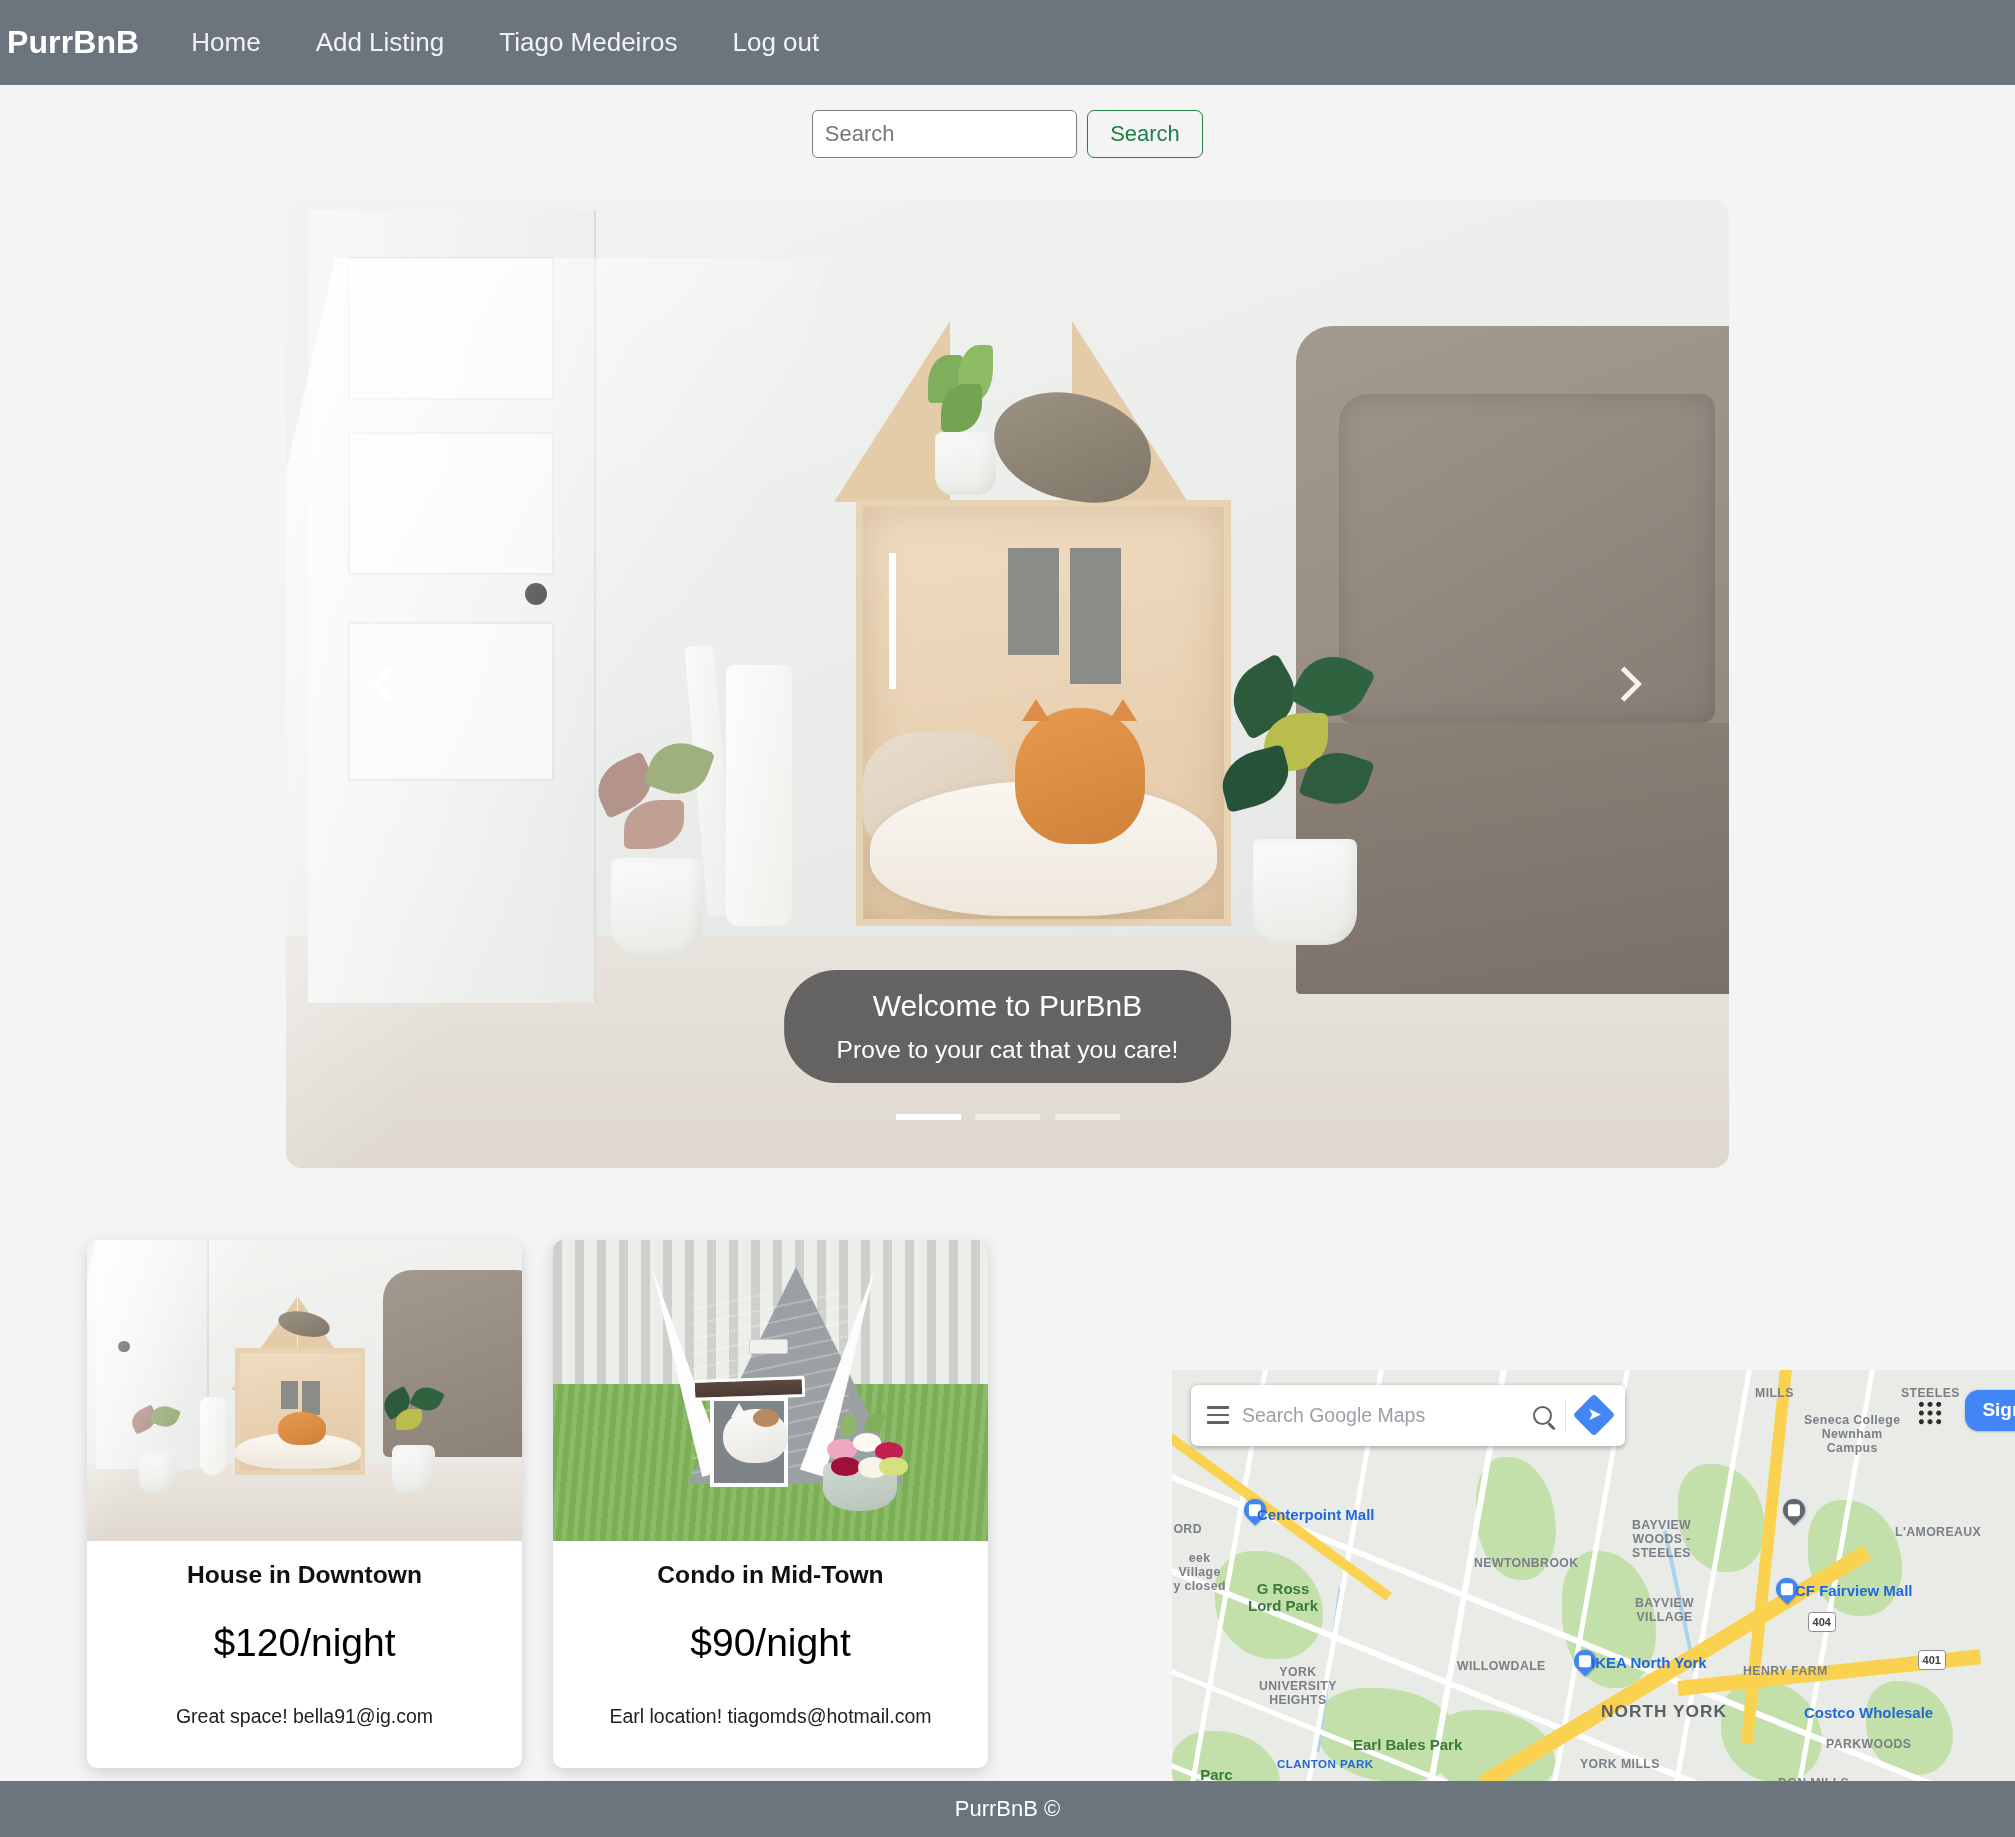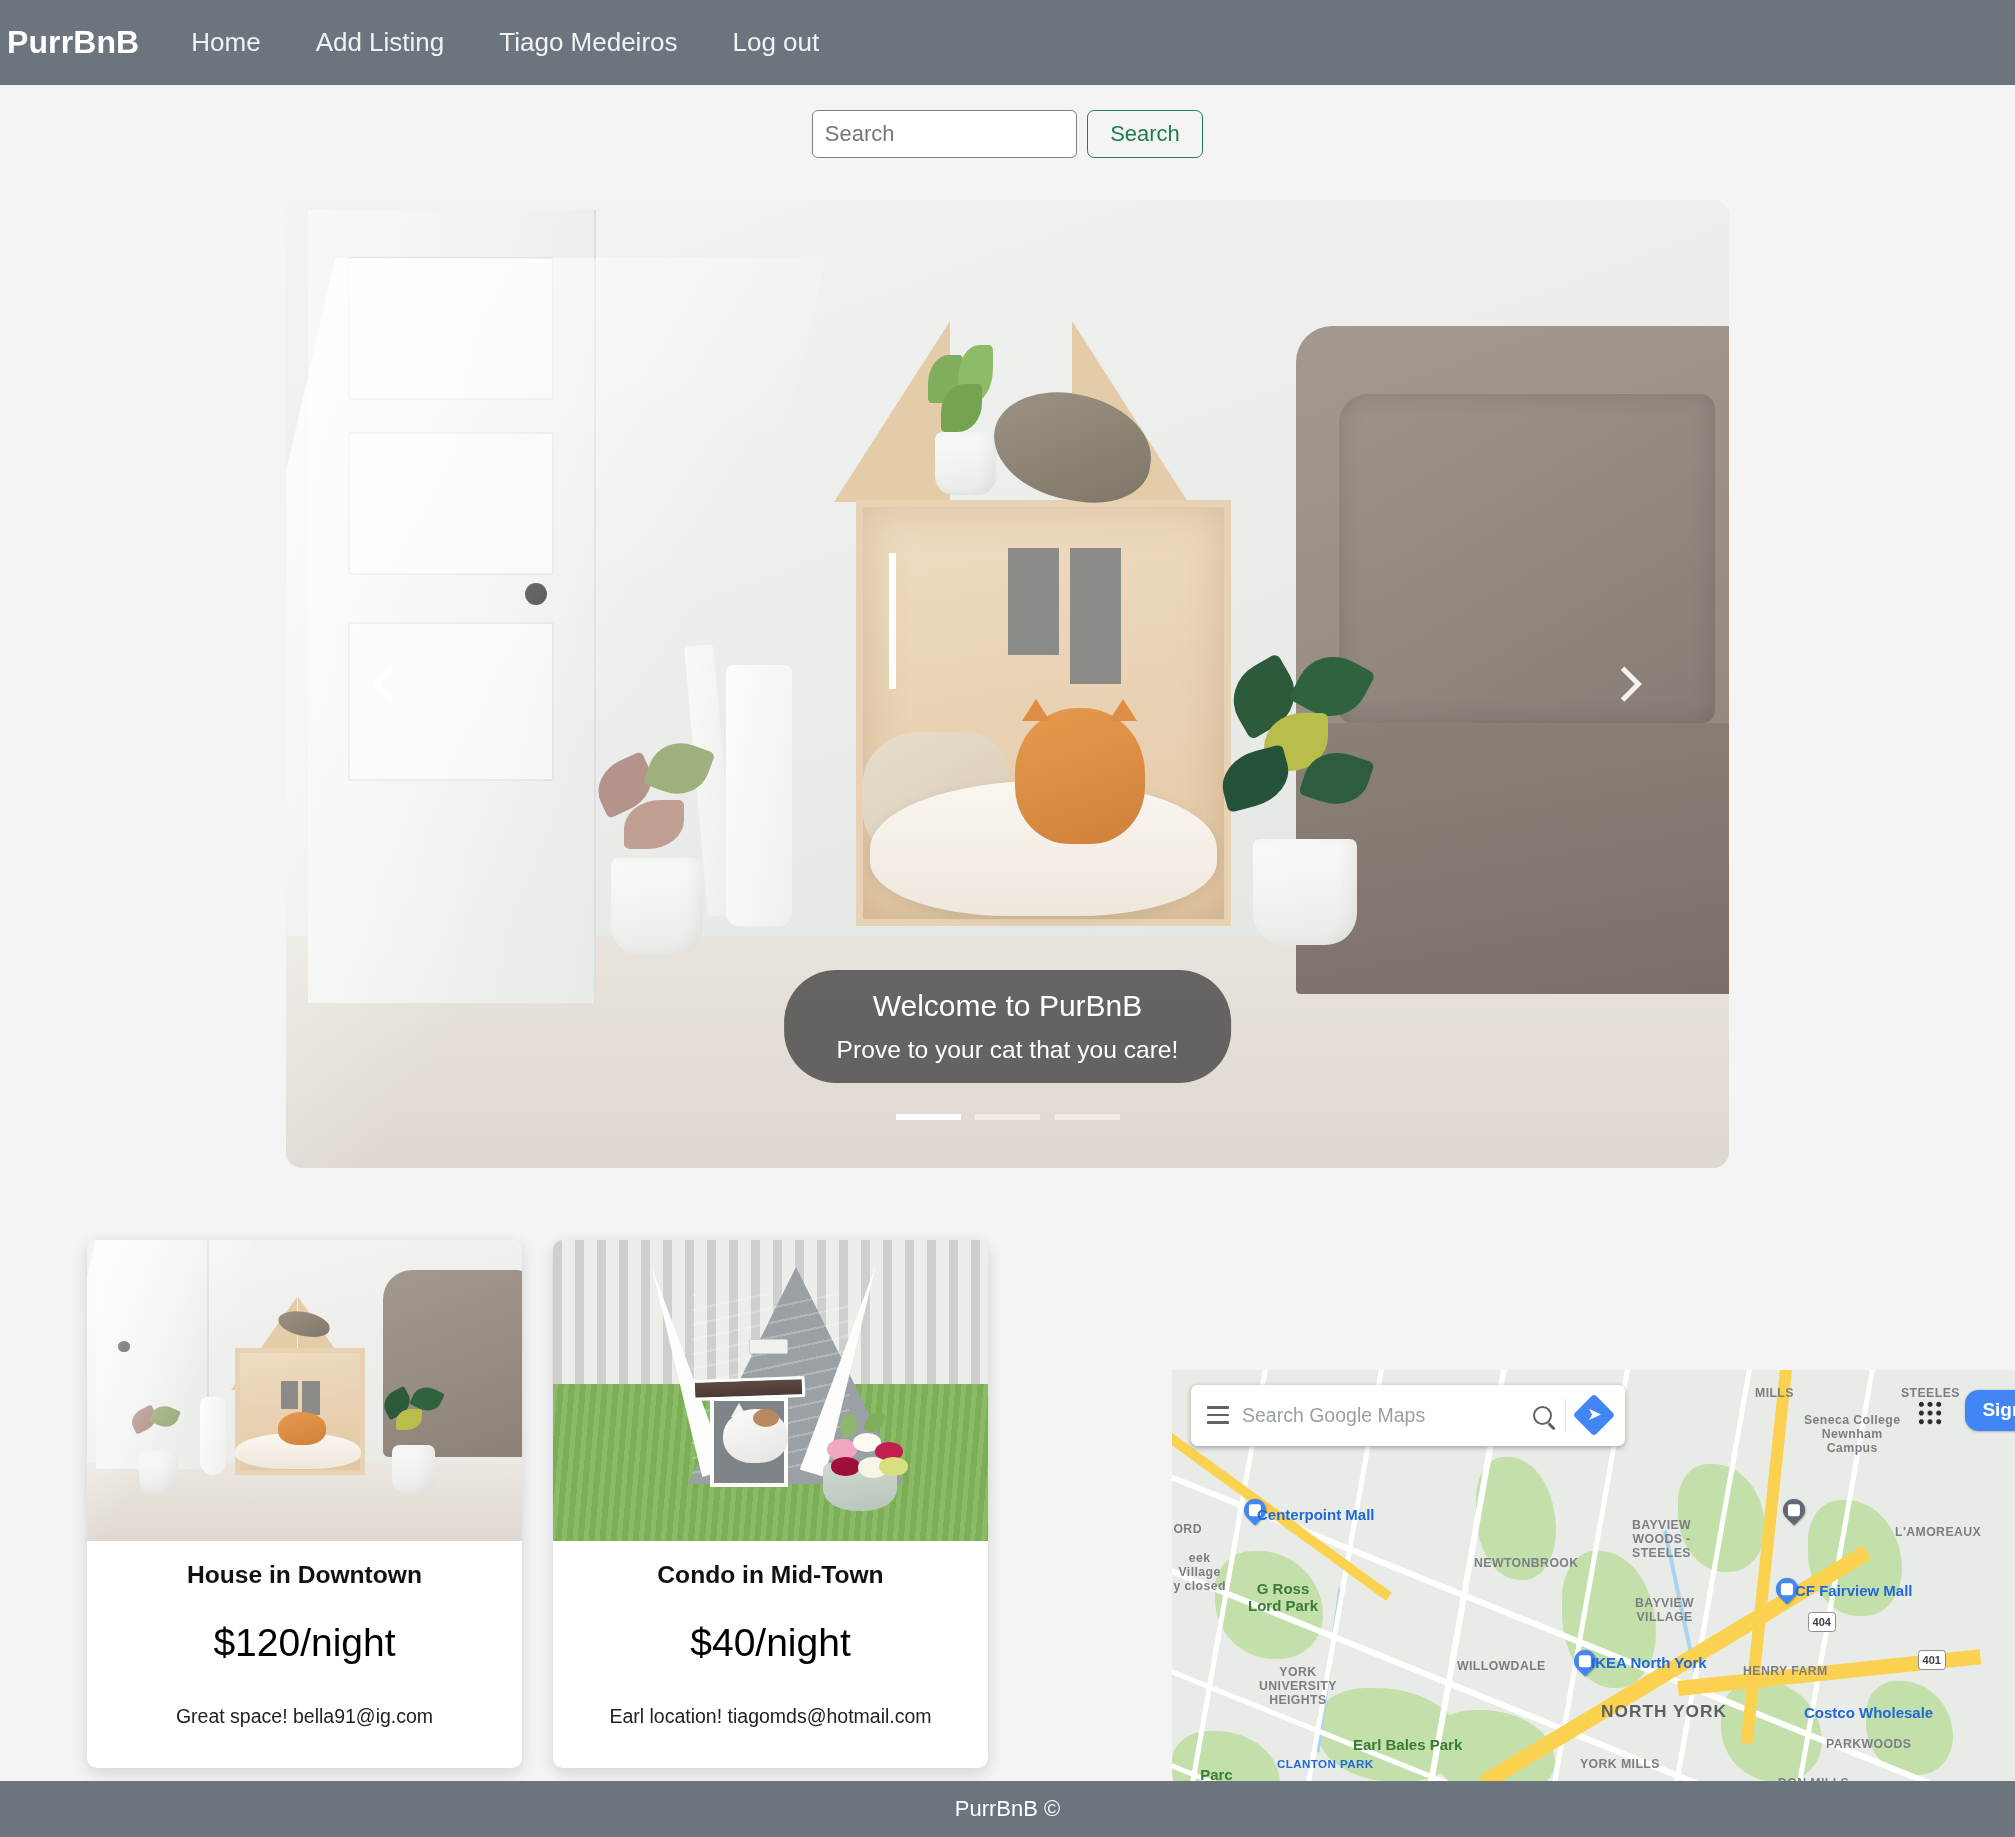--- a/index.html
+++ b/index.html
@@ -494,21 +494,21 @@
         <div class="flower" style="left:69%;top:64%;width:6.5%;height:6.5%;background:#fbfaf3"></div>
         <div class="flower" style="left:74%;top:67%;width:6.5%;height:6.5%;background:#c21e4e"></div>
         <div class="flower" style="left:64%;top:72%;width:6.5%;height:6.5%;background:#9e1038"></div>
         <div class="flower" style="left:70%;top:72%;width:7%;height:7%;background:#f7f4e8"></div>
         <div class="flower" style="left:75%;top:72%;width:6.5%;height:6.5%;background:#d7e07e"></div>
         <div class="leaf" style="left:66%;top:58%;width:4%;height:7%;background:#8fb76b;transform:rotate(-20deg)"></div>
         <div class="leaf" style="left:72%;top:57%;width:4%;height:7%;background:#7fae5c;transform:rotate(18deg)"></div>
       </div>
       <div class="card-body">
         <div class="card-title">Condo in Mid-Town</div>
-        <div class="card-price">$40/night</div>
+        <div class="card-price">$90/night</div>
         <div class="card-desc">Earl location! tiagomds@hotmail.com</div>
       </div>
     </div>
 
   </div>
 
   <div class="map-wrap">
     <div class="map-base">
 
       <div class="park" style="left:43px;  top:181px; width:108px; height:108px;"></div>

